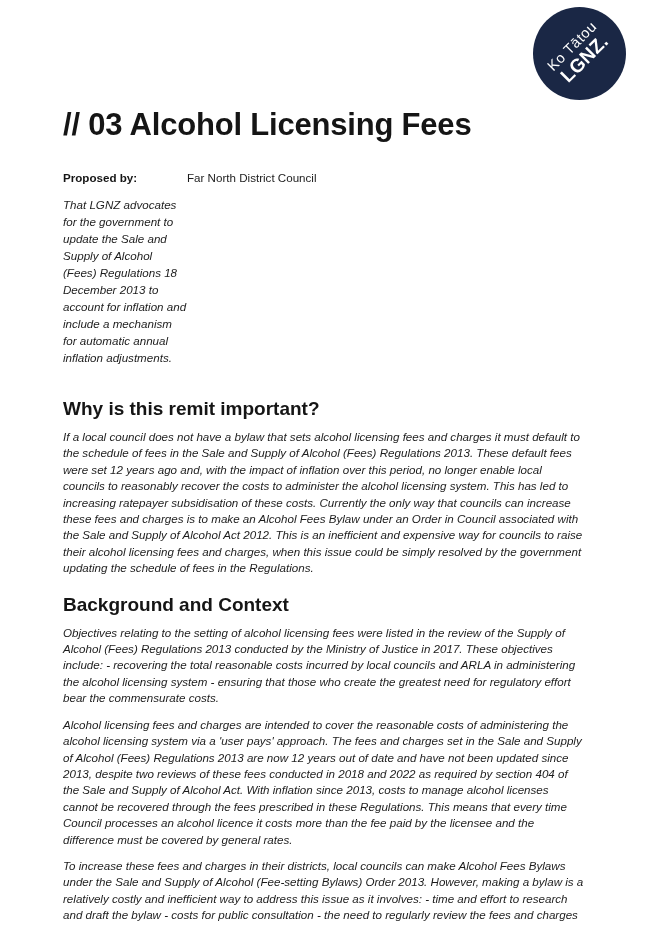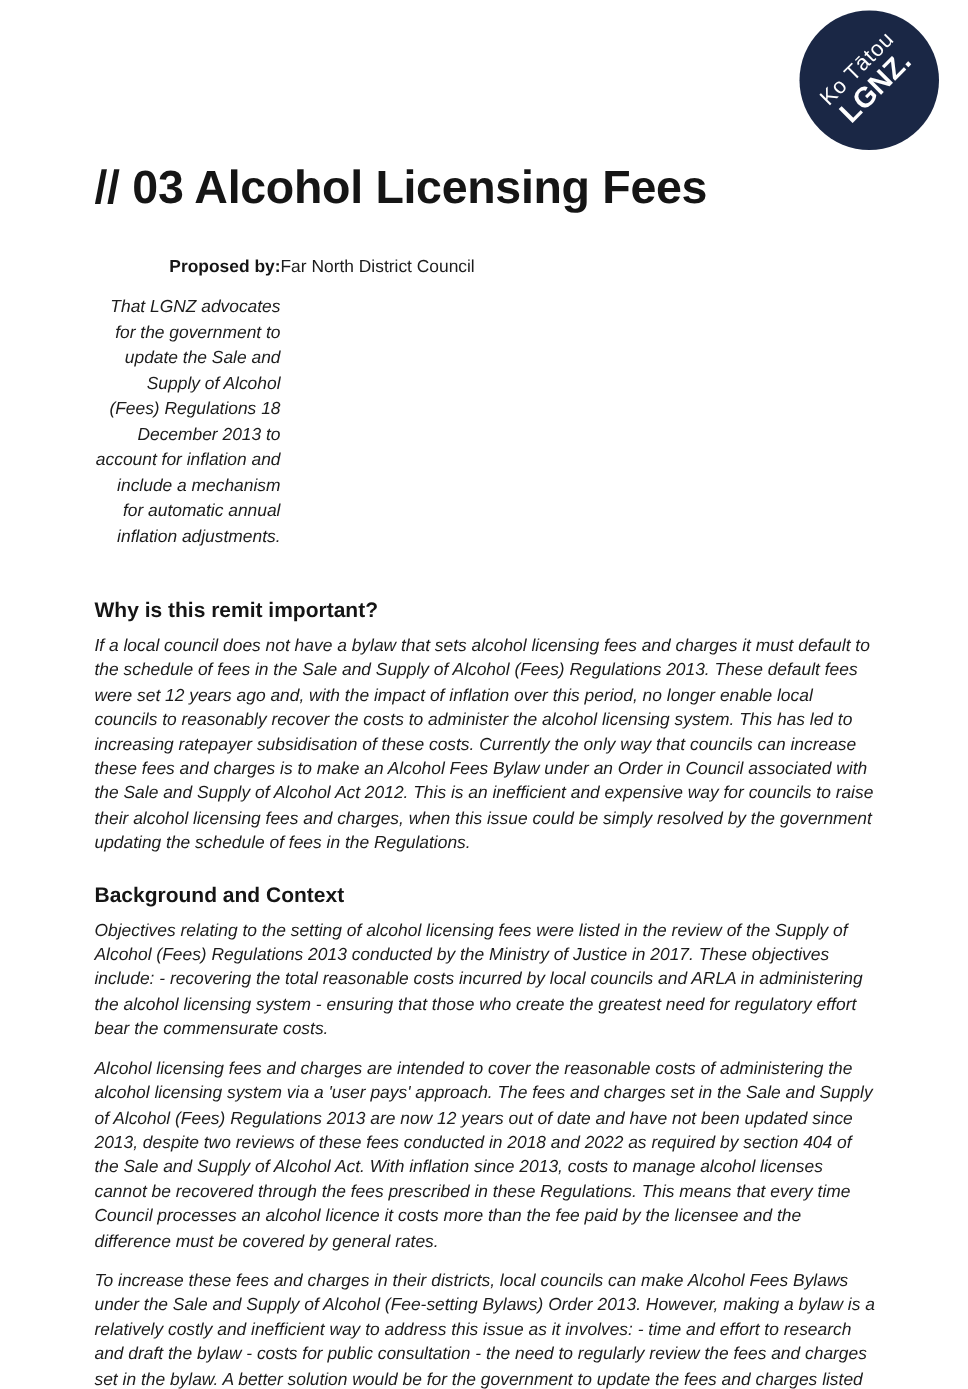--- a/index.html
+++ b/index.html
@@ -72,32 +72,30 @@
     display: grid;
     grid-template-columns: 124px 1fr;
     column-gap: 0;
     margin-bottom: 10px;
     font-size: 11.6px;
     line-height: 17px;
   }
   .meta-label {
     font-weight: 700;
     color: #151515;
-    text-align: right;
   }
   .meta-value {
     color: #1c1c1c;
   }
   .meta-value.italic {
     font-style: italic;
-    text-align: right;
   }
   
   .section-heading {
-    font-size: 14px;
+    font-size: 19px;
     font-weight: 700;
     color: #151515;
     margin-top: 17px;
     margin-bottom: 9px;
   }
   .section-heading.first {
     margin-top: 32px;
   }
   .body-para {
     font-size: 11.6px;

